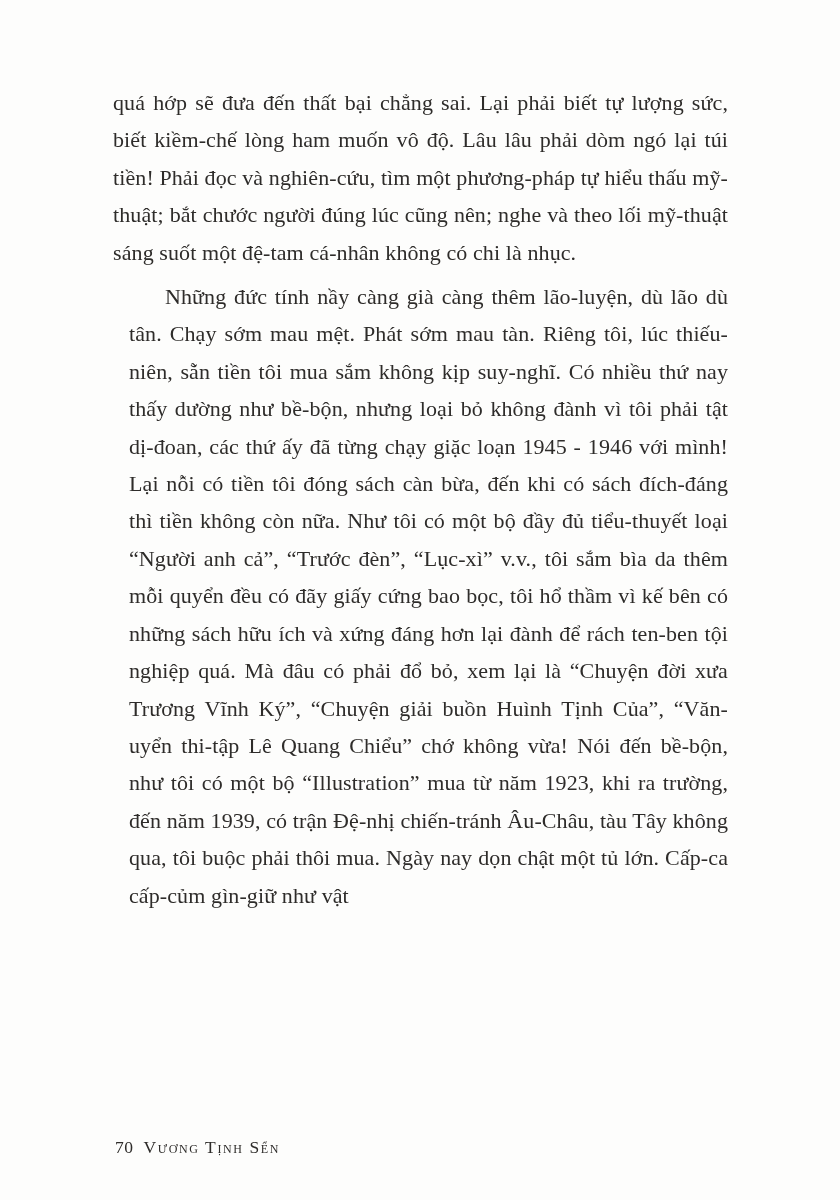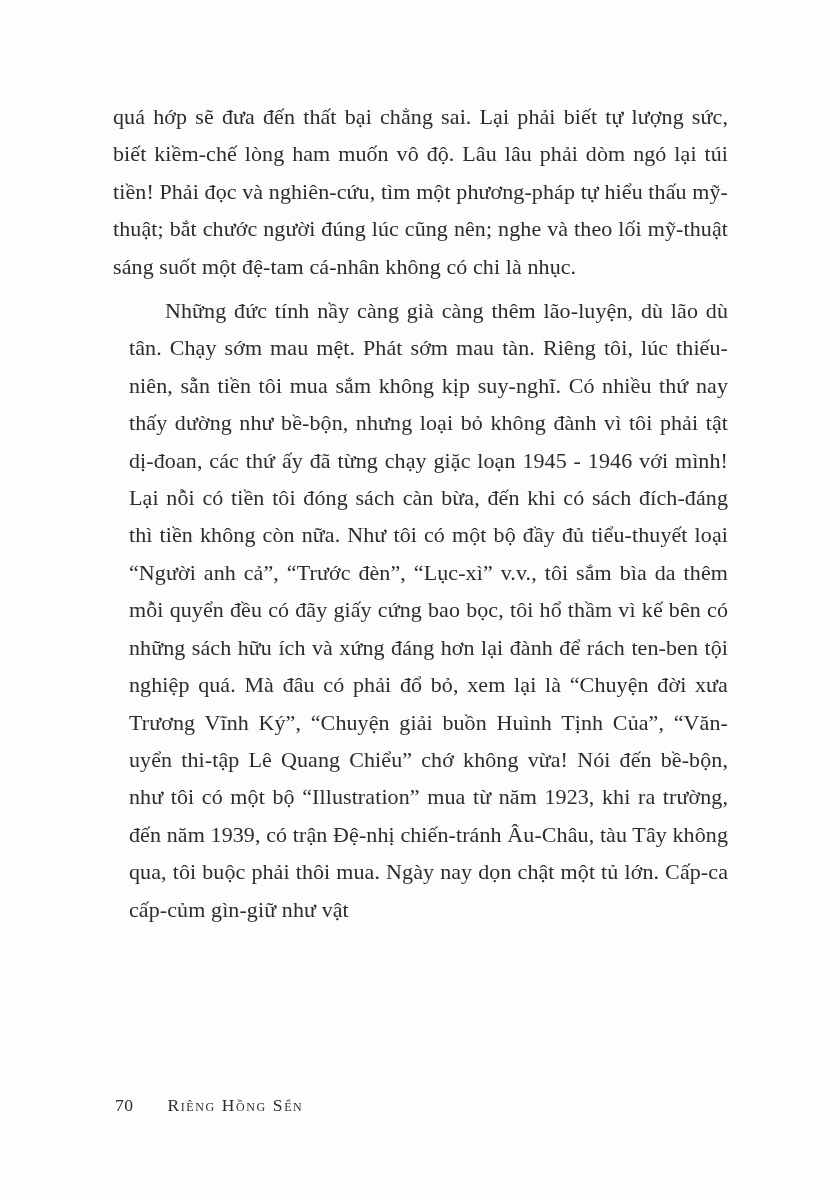--- a/index.html
+++ b/index.html
@@ -16,45 +16,45 @@
     overflow: hidden;
   }
   .book-page {
     position: absolute;
     inset: 0;
     background: #fdfdfc;
   }
   .text-block {
     position: absolute;
     left: 113px;
-    top: 98px;
+    top: 84px;
     width: 615px;
     font-size: 22px;
     line-height: 37.4px;
     text-align: justify;
     letter-spacing: 0.1px;
   }
   .para {
     margin: 0;
     padding: 0;
   }
   .para + .para {
     margin-top: 7px;
   }
   .para.indent {
     text-indent: 36px;
     margin-left: 16px;
   }
   .page-footer {
     position: absolute;
     left: 115px;
-    top: 1095px;
+    top: 1137px;
     display: flex;
     align-items: flex-start;
-    gap: 34px;
+    gap: 10px;
     font-size: 17.5px;
   }
   .page-number {
     letter-spacing: 0.5px;
   }
   .author-name {
     font-variant: small-caps;
     letter-spacing: 1.6px;
   }
 </style>
@@ -63,16 +63,16 @@
 
 <div class="book-page">
 
   <div class="text-block">
     <p class="para">quá hớp sẽ đưa đến thất bại chẳng sai. Lại phải biết tự lượng sức, biết kiềm-chế lòng ham muốn vô độ. Lâu lâu phải dòm ngó lại túi tiền! Phải đọc và nghiên-cứu, tìm một phương-pháp tự hiểu thấu mỹ-thuật; bắt chước người đúng lúc cũng nên; nghe và theo lối mỹ-thuật sáng suốt một đệ-tam cá-nhân không có chi là nhục.</p>
     <p class="para indent">Những đức tính nầy càng già càng thêm lão-luyện, dù lão dù tân. Chạy sớm mau mệt. Phát sớm mau tàn. Riêng tôi, lúc thiếu-niên, sẵn tiền tôi mua sắm không kịp suy-nghĩ. Có nhiều thứ nay thấy dường như bề-bộn, nhưng loại bỏ không đành vì tôi phải tật dị-đoan, các thứ ấy đã từng chạy giặc loạn 1945 - 1946 với mình! Lại nỗi có tiền tôi đóng sách càn bừa, đến khi có sách đích-đáng thì tiền không còn nữa. Như tôi có một bộ đầy đủ tiểu-thuyết loại “Người anh cả”, “Trước đèn”, “Lục-xì” v.v., tôi sắm bìa da thêm mỗi quyển đều có đãy giấy cứng bao bọc, tôi hổ thầm vì kế bên có những sách hữu ích và xứng đáng hơn lại đành để rách ten-ben tội nghiệp quá. Mà đâu có phải đổ bỏ, xem lại là “Chuyện đời xưa Trương Vĩnh Ký”, “Chuyện giải buồn Huình Tịnh Của”, “Văn-uyển thi-tập Lê Quang Chiểu” chớ không vừa! Nói đến bề-bộn, như tôi có một bộ “Illustration” mua từ năm 1923, khi ra trường, đến năm 1939, có trận Đệ-nhị chiến-tránh Âu-Châu, tàu Tây không qua, tôi buộc phải thôi mua. Ngày nay dọn chật một tủ lớn. Cấp-ca cấp-củm gìn-giữ như vật</p>
   </div>
 
   <div class="page-footer">
     <span class="page-number">70</span>
-    <span class="author-name">Riêng Hồng Sển</span>
+    <span class="author-name">Vương Tịnh Sển</span>
   </div>
 
 </div>
 
 </body></html>

